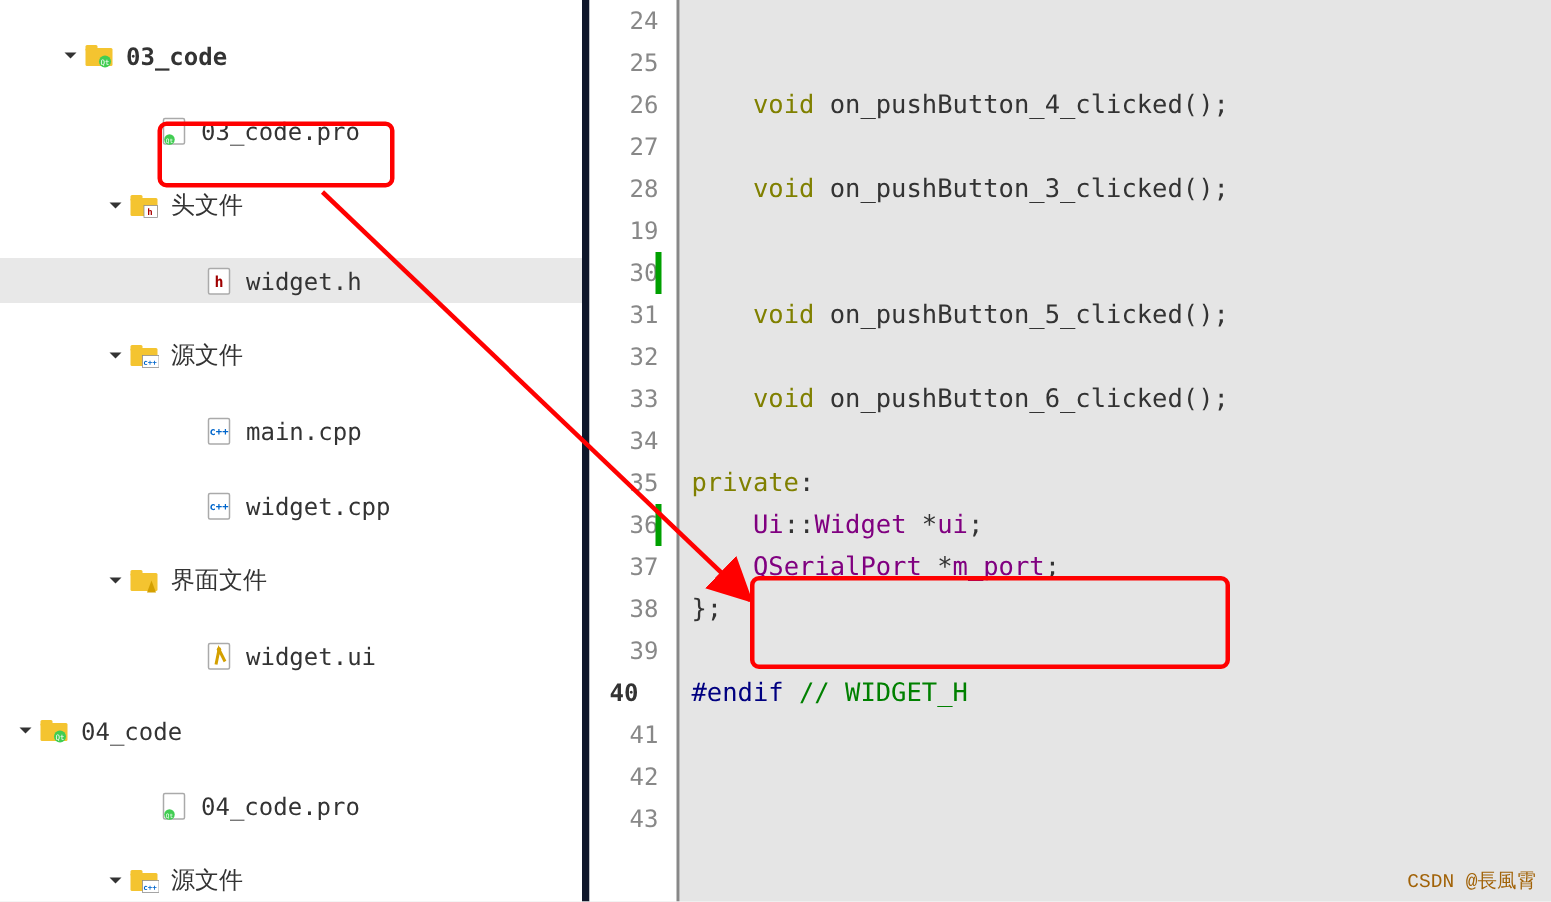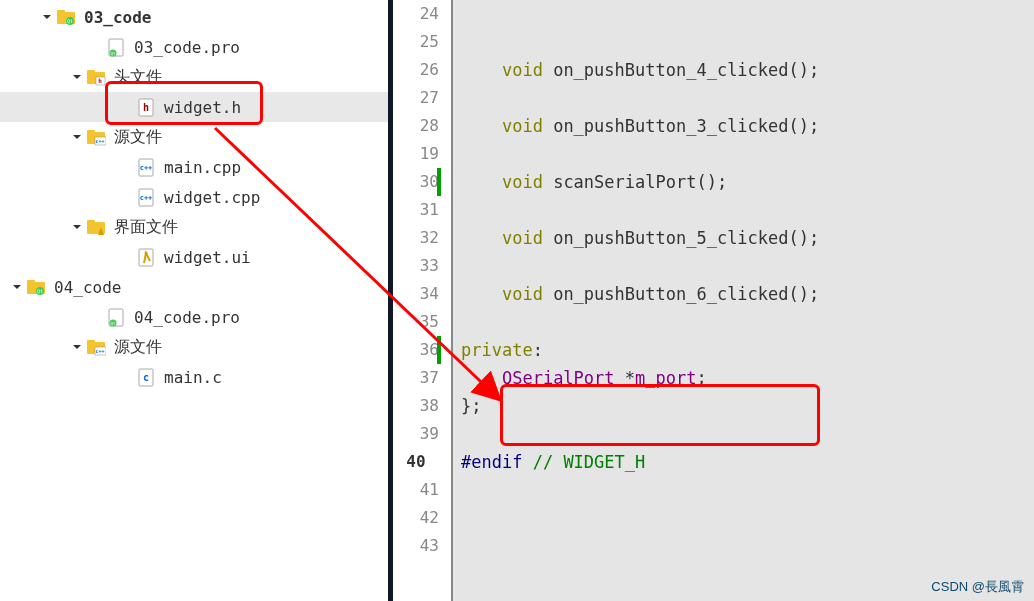--- a/index.html
+++ b/index.html
@@ -1,38 +1,38 @@
 <!DOCTYPE html>
 <html><head>
 <meta charset="utf-8">
 <style>
 * { margin: 0; padding: 0; box-sizing: border-box; font-family: "Consolas", "Monaco", monospace; }
 body { display: flex; width: 1034px; height: 601px; background: #fff; position: relative; }
 .sidebar { width: 388px; background: #fff; overflow: hidden; }
 .tree { padding-top: 2px; }
-.tree-row { display: flex; align-items: center; height: 30px; cursor: pointer; font-size: 16px; color: #333; }
+.tree-row { display: flex; align-items: center; height: 30px; cursor: pointer; font-size: 16px; color: #333; margin-top: 20px; }
 .tree-row.selected { background: #e8e8e8; }
 .arrow { width: 14px; height: 14px; display: inline-flex; align-items: center; justify-content: center; margin-right: 2px; }
 .arrow svg { width: 10px; height: 10px; }
 .spacer { display: inline-block; }
 .icon { width: 20px; height: 20px; display: inline-flex; align-items: center; justify-content: center; margin-right: 8px; }
 .bold { font-weight: bold; }
 .editor { flex: 1; display: flex; border-left: 5px solid #0f172a; background: #e5e5e5; }
 .gutter { width: 60px; background: #fff; text-align: right; padding-right: 12px; border-right: 2px solid #888; }
 .line-num { height: 28px; line-height: 28px; color: #888; font-size: 16px; position: relative; }
 .green-bar { position: absolute; right: -2px; top: 0; width: 4px; height: 100%; background: #00a000; }
 .code-area { flex: 1; padding-left: 8px; position: relative; }
 .code-line { height: 28px; line-height: 28px; font-size: 17px; white-space: pre; color: #333; }
 .kw { color: #808000; }
 .type { color: #800080; }
 .comment { color: #008000; }
 .preproc { color: #000080; }
 .highlight-box { position: absolute; border: 3px solid #ff0000; border-radius: 6px; pointer-events: none; }
 .arrow-annotation { position: absolute; pointer-events: none; }
-.watermark { position: absolute; right: 10px; bottom: 5px; color: #0c4a6e; font-size: 13px; font-family: Liberation Sans, sans-serif; }
+.watermark { position: absolute; right: 10px; bottom: 5px; color: #a16207; font-size: 13px; font-family: Liberation Mono, monospace; }
 </style>
 </head>
 <body>
 
 <div class="sidebar">
   <div class="tree" id="tree">
       <div class="tree-row">
         <span class="spacer" style="width: 40px;"></span>
         <span class="arrow">
           <svg viewBox="0 0 10 10">
@@ -239,27 +239,27 @@
       <div class="line-num">42</div>
       <div class="line-num">43</div>
     </div>
   <div class="code-area" id="code">
       <div class="code-line"><span></span></div>
       <div class="code-line"><span></span></div>
       <div class="code-line"><span>    </span><span class="kw">void</span><span> on_pushButton_4_clicked();</span></div>
       <div class="code-line"><span></span></div>
       <div class="code-line"><span>    </span><span class="kw">void</span><span> on_pushButton_3_clicked();</span></div>
       <div class="code-line"><span></span></div>
-      <div class="code-line"><span>    </span><span class="kw">void</span><span> scanSerialPort();</span></div>
       <div class="code-line"><span></span></div>
       <div class="code-line"><span>    </span><span class="kw">void</span><span> on_pushButton_5_clicked();</span></div>
       <div class="code-line"><span></span></div>
       <div class="code-line"><span>    </span><span class="kw">void</span><span> on_pushButton_6_clicked();</span></div>
       <div class="code-line"><span></span></div>
       <div class="code-line"><span></span><span class="kw">private</span><span>:</span></div>
+      <div class="code-line"><span>    </span><span class="type">Ui</span><span>::</span><span class="type">Widget</span><span> *</span><span class="type">ui</span><span>;</span></div>
       <div class="code-line"><span>    </span><span class="type">QSerialPort</span><span> *</span><span class="type">m_port</span><span>;</span></div>
       <div class="code-line"><span>};</span></div>
       <div class="code-line"><span></span></div>
       <div class="code-line"><span></span><span class="preproc">#endif</span><span> </span><span class="comment">// WIDGET_H</span></div>
       <div class="code-line"><span></span></div>
     </div>
 </div>
 
 <div class="highlight-box" style="left:105px; top:81px; width:158px; height:44px;"></div>
 <div class="highlight-box" style="left:500px; top:384px; width:320px; height:62px;"></div>

